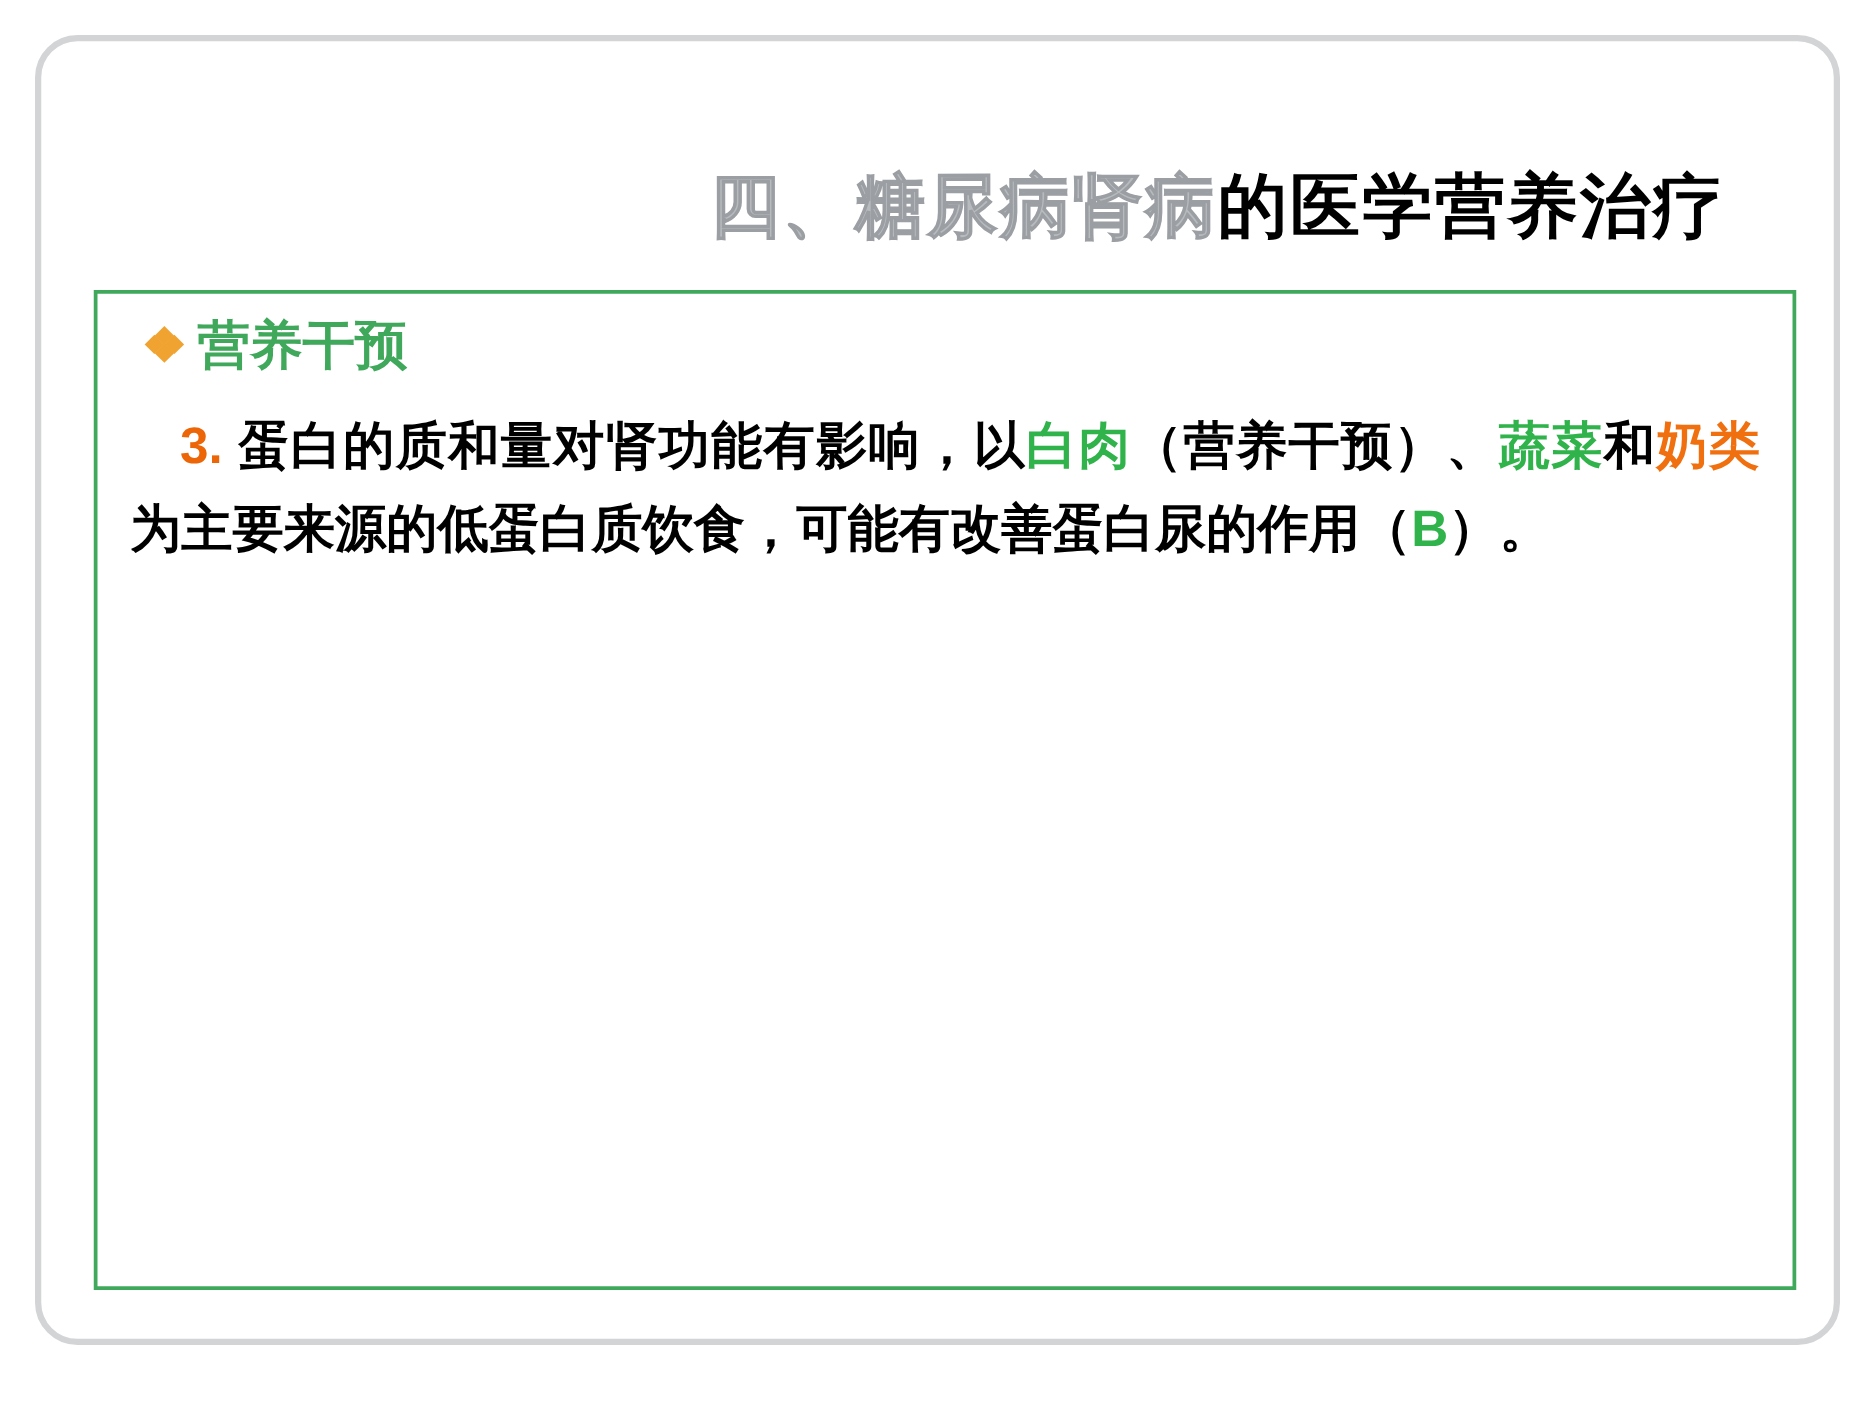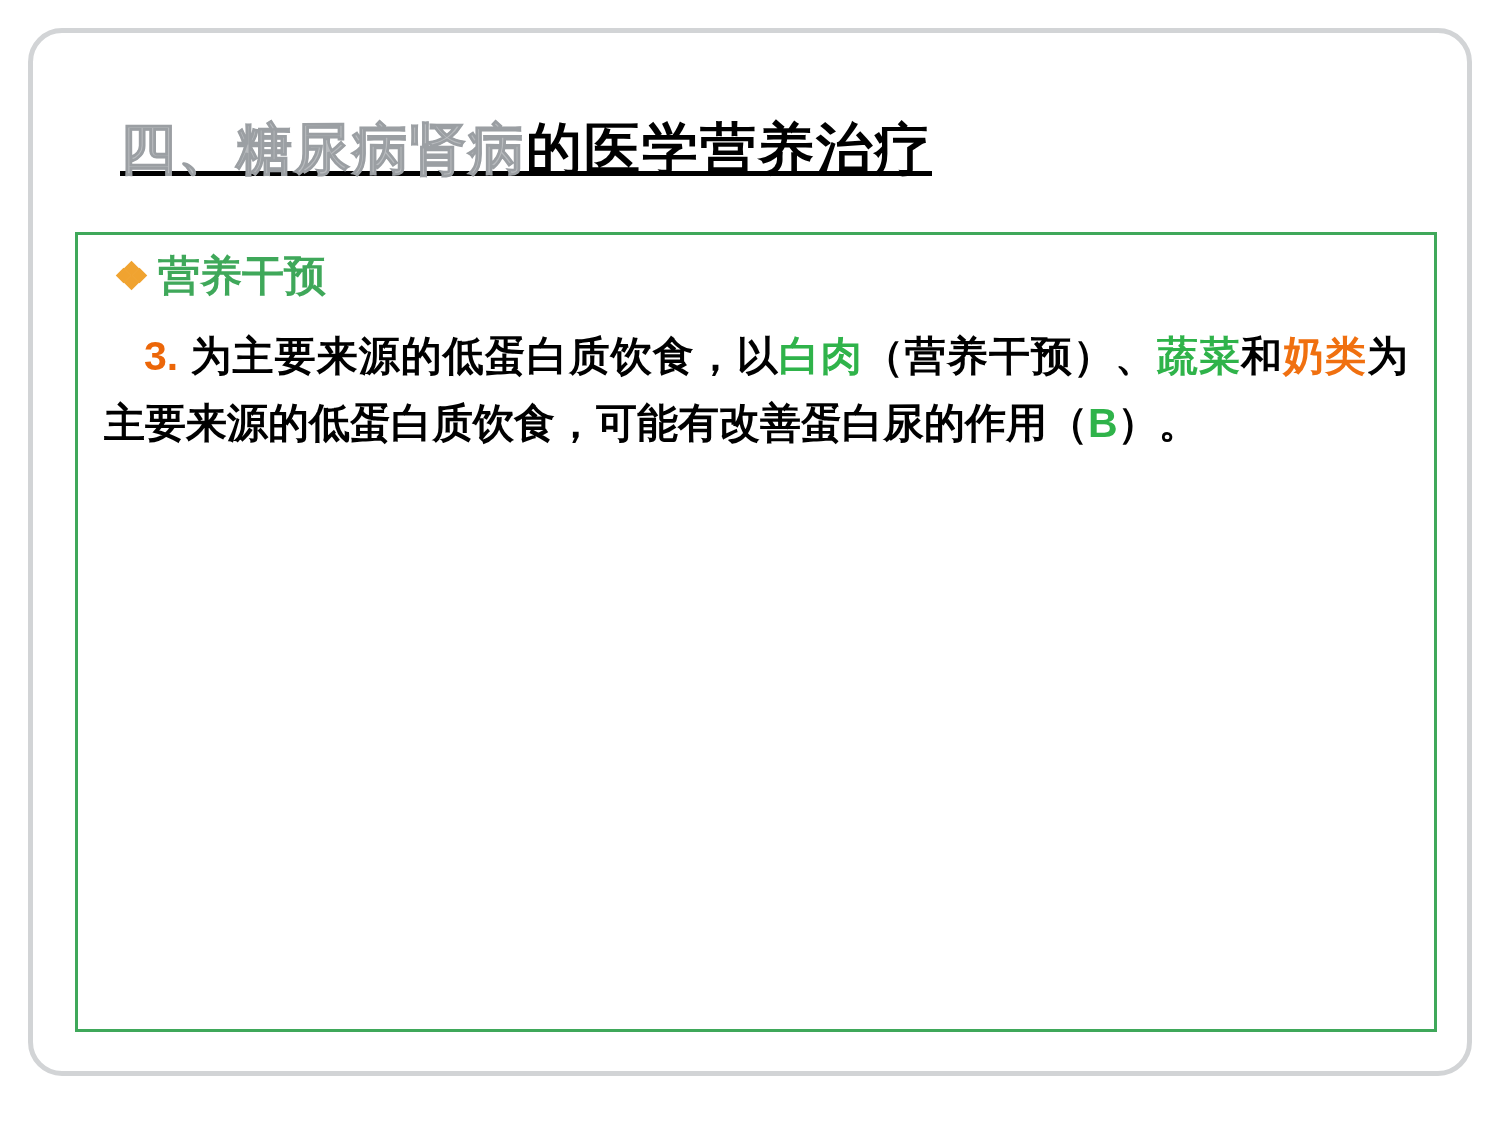--- a/index.html
+++ b/index.html
@@ -25,27 +25,26 @@
     top: 28px;
     width: 1444px;
     height: 1048px;
     border: 5px solid #d2d4d6;
     border-radius: 34px;
     box-sizing: border-box;
   }
   .title-row {
     position: absolute;
     left: 120px;
-    top: 104px;
+    top: 120px;
     width: 1260px;
     height: 90px;
     display: flex;
     align-items: center;
-    justify-content: flex-start;
-    text-decoration: underline;
+    justify-content: flex-end;
   }
   .title-text {
     font-size: 56px;
     font-weight: bold;
     letter-spacing: 2px;
     white-space: nowrap;
     line-height: 1;
   }
   .title-part-1 {
     color: #b8bbbe;
@@ -147,18 +146,18 @@
         <span class="d1"></span>
           <span class="d2"></span>
           <span class="d3"></span>
           <span class="d4"></span>
       </span>
       <span class="sub-heading-text">营养干预</span>
     </div>
 
     <p class="para p1">
       <span class="indent"></span><span class="num">3.</span>
-      <span>为主要来源的低蛋白质饮食，以</span><span class="green">白肉</span><span>（营养干预）、</span><span class="green">蔬菜</span><span>和</span><span class="orange">奶类</span><span>为主要来源的低蛋白质饮食，可能有改善蛋白尿的作用（</span><span class="green">B</span><span>）。</span>
+      <span>蛋白的质和量对肾功能有影响，以</span><span class="green">白肉</span><span>（营养干预）、</span><span class="green">蔬菜</span><span>和</span><span class="orange">奶类</span><span>为主要来源的低蛋白质饮食，可能有改善蛋白尿的作用（</span><span class="green">B</span><span>）。</span>
     </p>
 
 
   </div>
 </div>
 
 </body></html>

